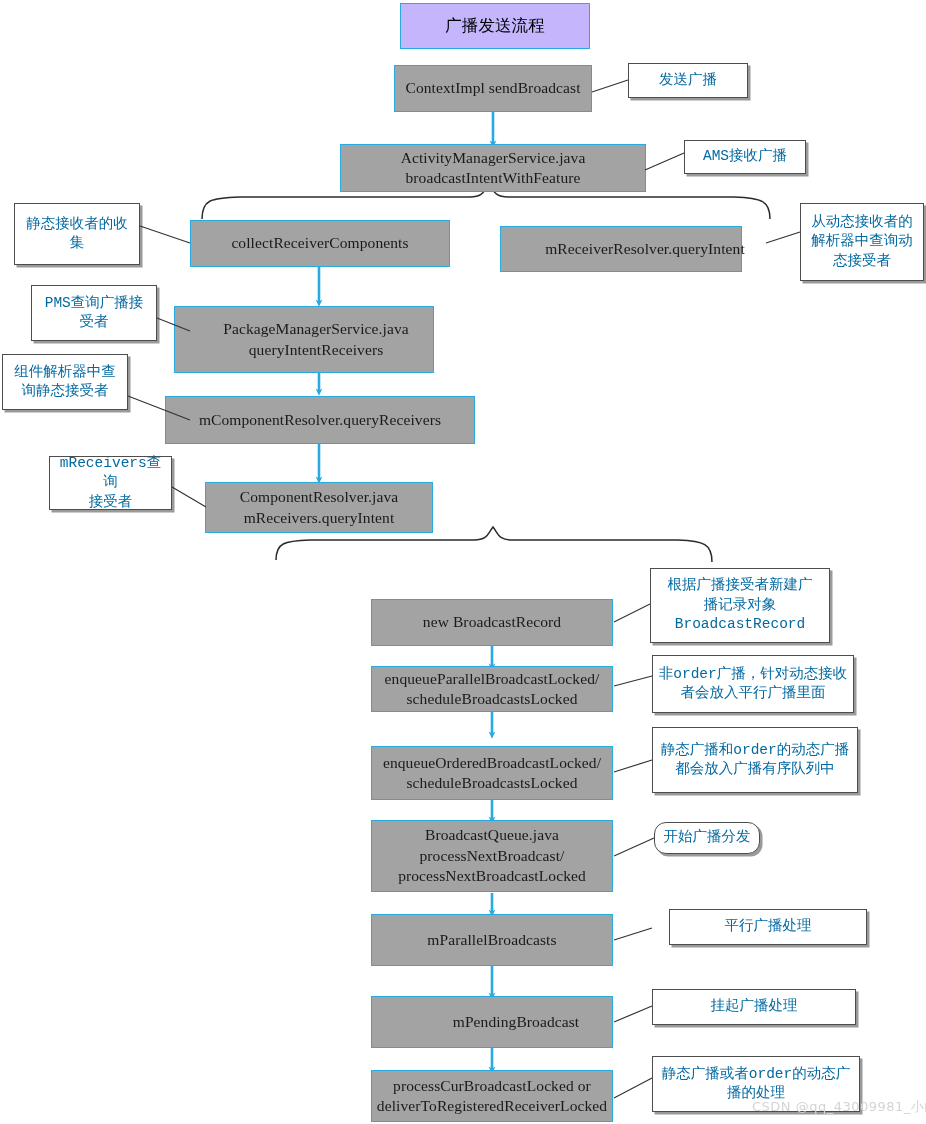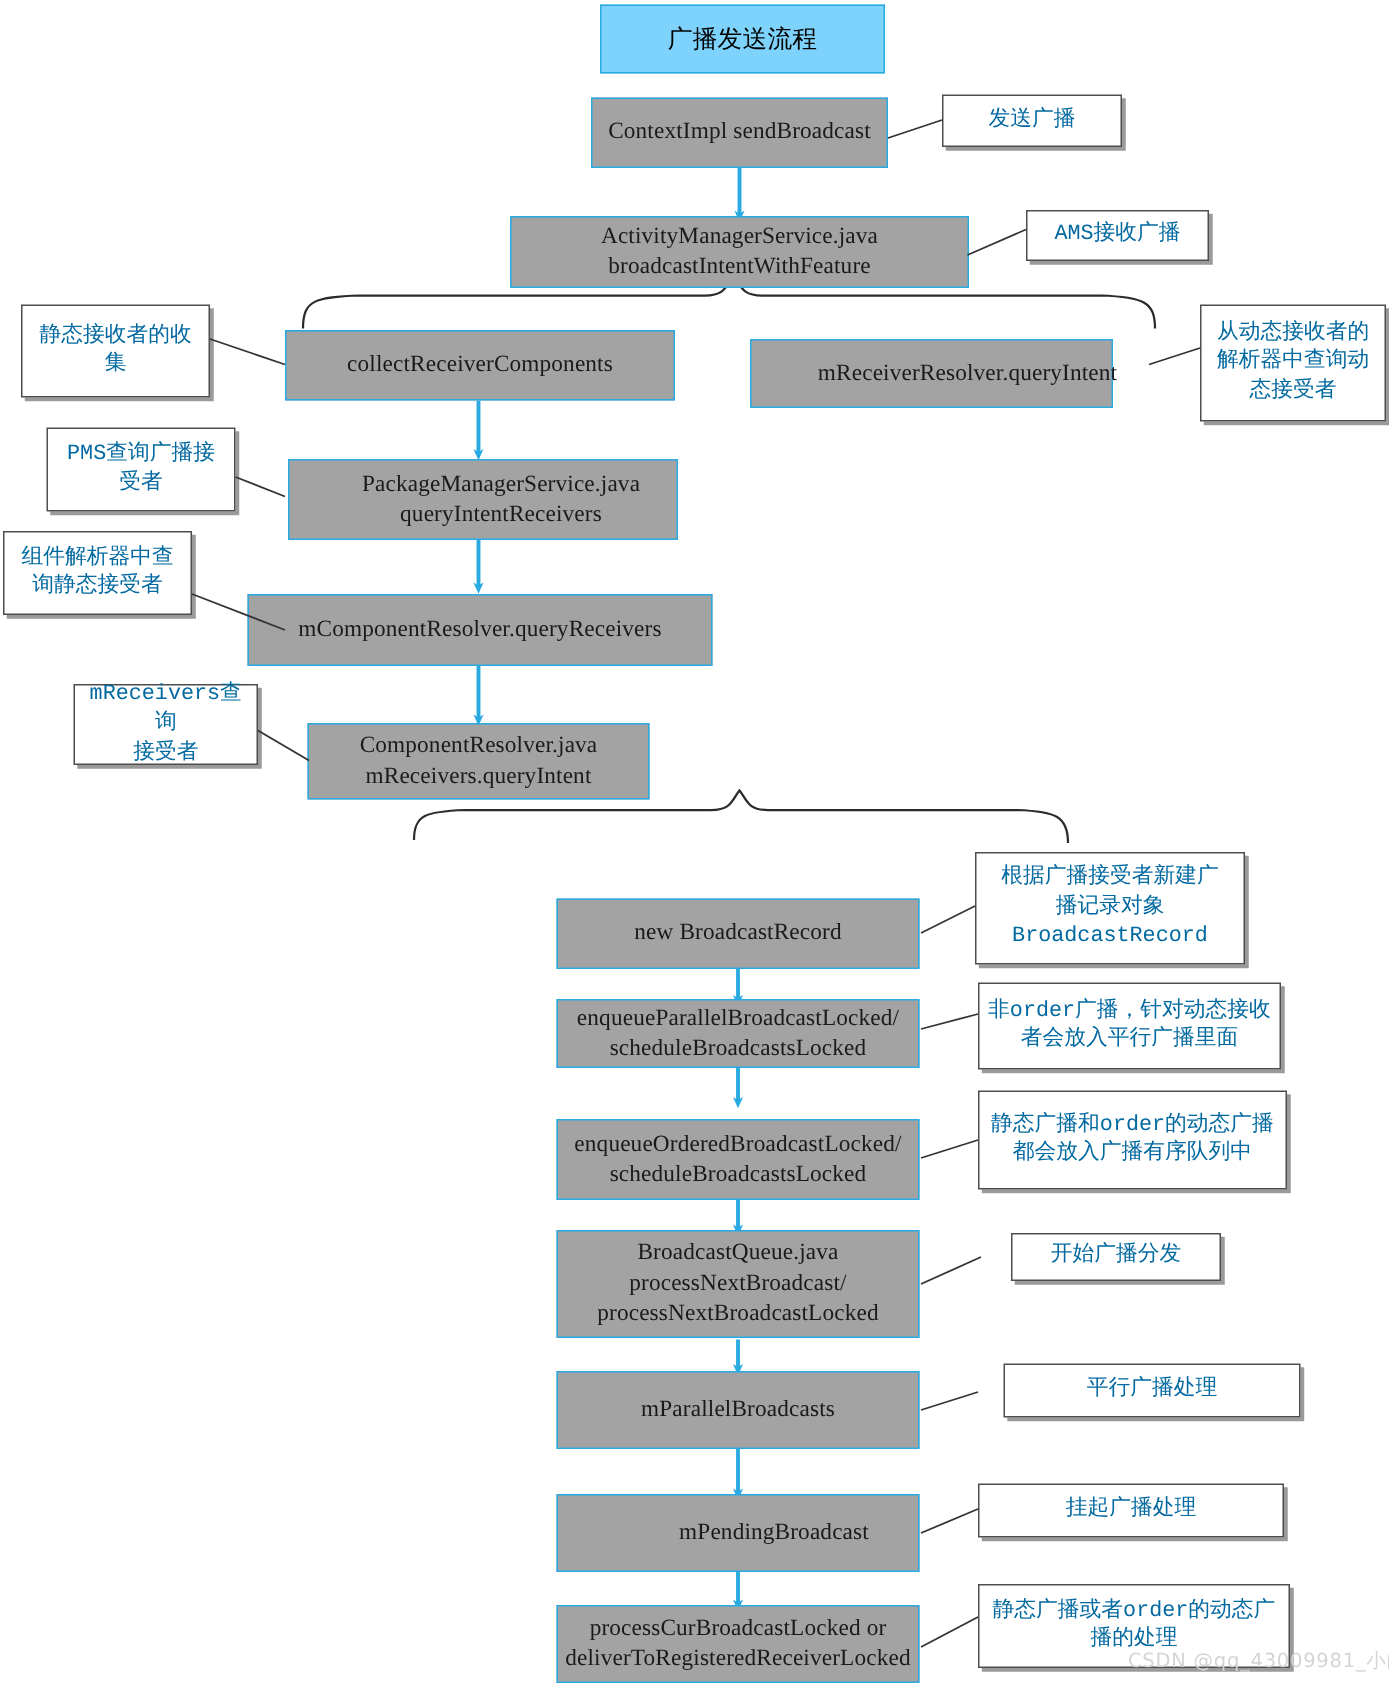--- a/index.html
+++ b/index.html
@@ -26,21 +26,21 @@
     justify-content: center;
     text-align: center;
     font-size: 15.5px;
     color: #1a1a1a;
     line-height: 1.32;
     letter-spacing: 0.1px;
     white-space: pre-line;
     z-index: 3;
   }
   .node.title {
-    background: #7dd3fc;
+    background: #c4b5fd;
     font-family: "DejaVu Sans", "Liberation Sans", sans-serif;
     font-size: 16.5px;
     color: #000000;
   }
   
   .anno {
     position: absolute;
     box-sizing: border-box;
     border: 1.4px solid #4d4d4d;
     background: #ffffff;
@@ -150,21 +150,21 @@
 
   <div class="node" style="left:394px; top:65px; width:198px; height:47px;">ContextImpl sendBroadcast</div>
 
   <div class="node" style="left:340px; top:144px; width:306px; height:48px;">ActivityManagerService.java
 broadcastIntentWithFeature</div>
 
   <div class="node" style="left:190px; top:220px; width:260px; height:47px;">collectReceiverComponents</div>
 
   <div class="node" style="left:500px; top:226px; width:242px; height:46px;padding-left:48px;">mReceiverResolver.queryIntent</div>
 
-  <div class="node" style="left:192px; top:306px; width:260px; height:54px;padding-left:24px;">PackageManagerService.java
+  <div class="node" style="left:174px; top:306px; width:260px; height:67px;padding-left:24px;">PackageManagerService.java
 queryIntentReceivers</div>
 
   <div class="node" style="left:165px; top:396px; width:310px; height:48px;">mComponentResolver.queryReceivers</div>
 
   <div class="node" style="left:205px; top:482px; width:228px; height:51px;">ComponentResolver.java
 mReceivers.queryIntent</div>
 
   <div class="node" style="left:371px; top:599px; width:242px; height:47px;">new BroadcastRecord</div>
 
   <div class="node" style="left:371px; top:666px; width:242px; height:46px;">enqueueParallelBroadcastLocked/
@@ -207,21 +207,21 @@
   <div class="anno" style="left:650px; top:568px; width:180px; height:75px;">根据广播接受者新建广
 播记录对象
 BroadcastRecord</div>
 
   <div class="anno" style="left:652px; top:655px; width:202px; height:58px;text-align:center;">非order广播，针对动态接收
 者会放入平行广播里面</div>
 
   <div class="anno" style="left:652px; top:727px; width:206px; height:66px;">静态广播和order的动态广播
 都会放入广播有序队列中</div>
 
-  <div class="anno" style="left:674px; top:822px; width:140px; height:32px;">开始广播分发</div>
+  <div class="anno" style="left:654px; top:822px; width:106px; height:32px;border-radius:12px;">开始广播分发</div>
 
   <div class="anno" style="left:669px; top:909px; width:198px; height:36px;">平行广播处理</div>
 
   <div class="anno" style="left:652px; top:989px; width:204px; height:36px;">挂起广播处理</div>
 
   <div class="anno" style="left:652px; top:1056px; width:208px; height:56px;">静态广播或者order的动态广
 播的处理</div>
 
   <div class="watermark">CSDN @qq_43009981_小白</div>
 

